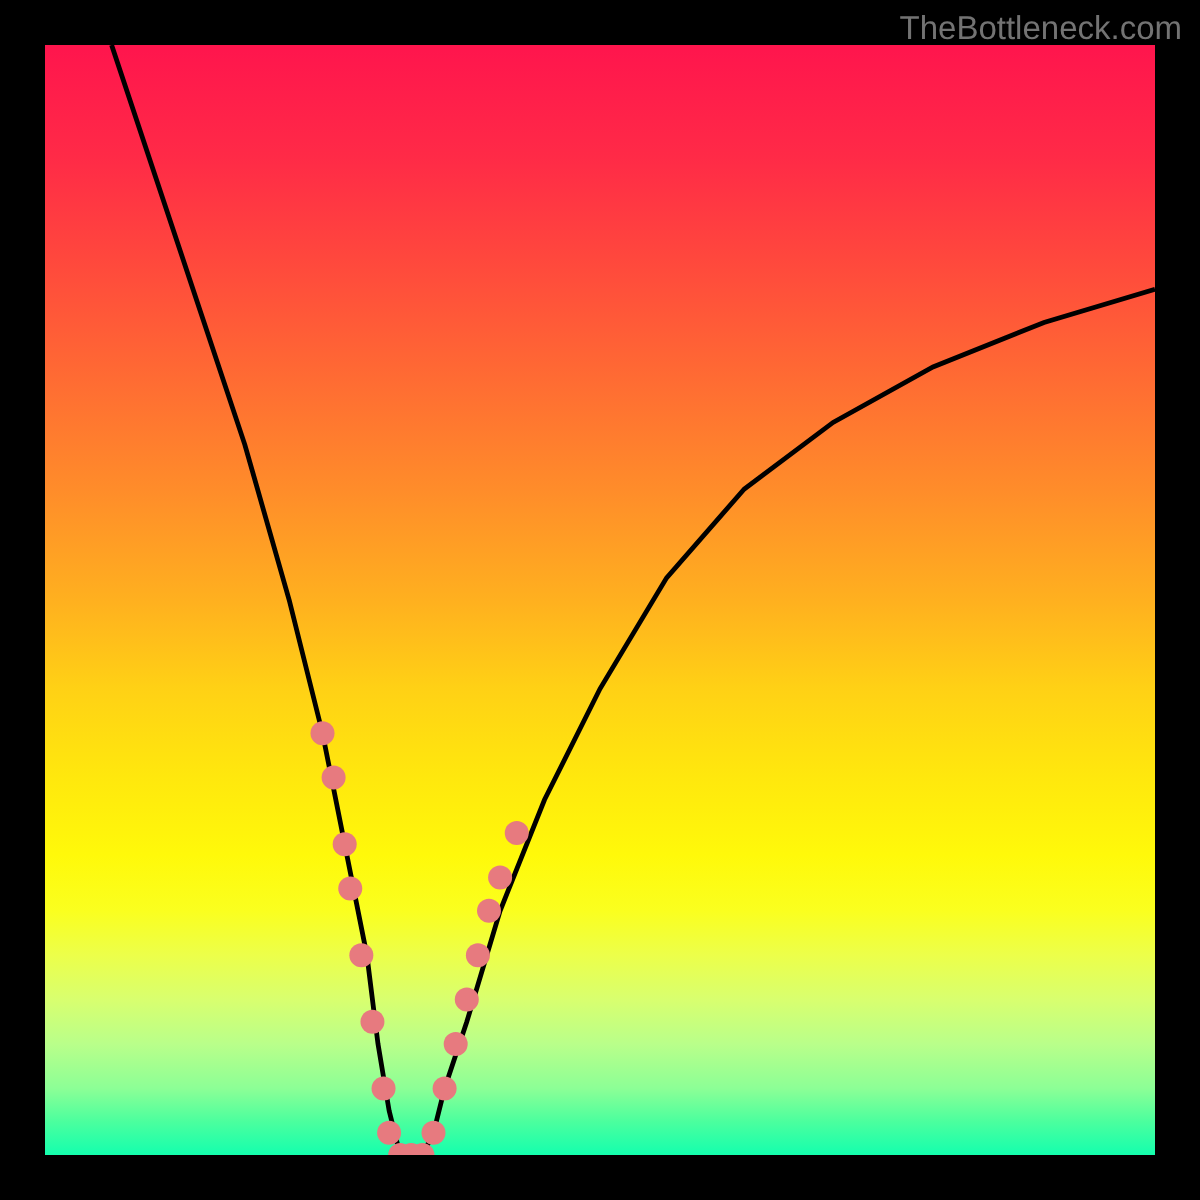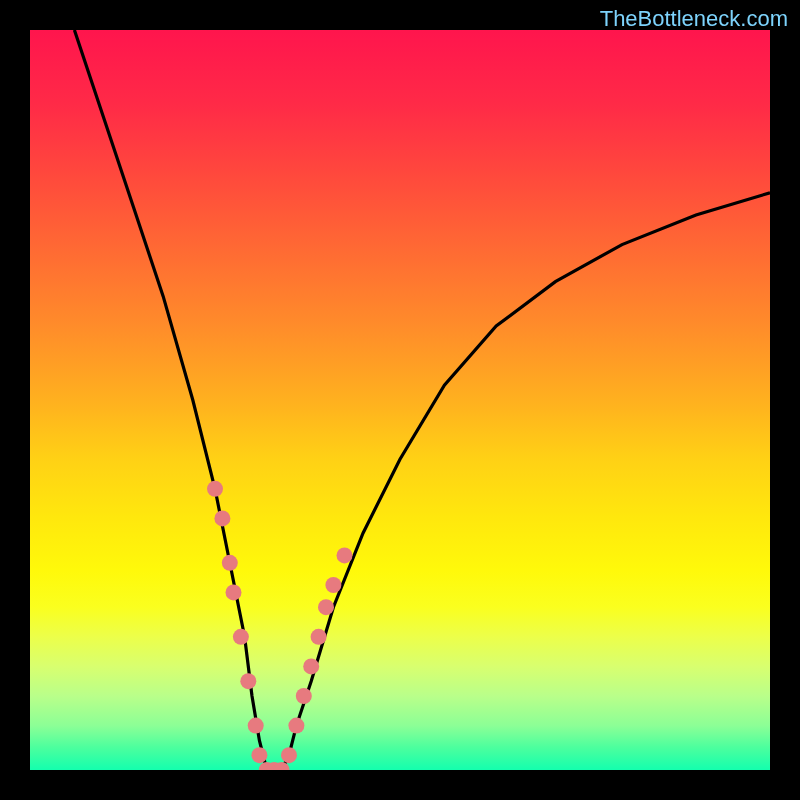--- a/index.html
+++ b/index.html
@@ -8,21 +8,21 @@
     height: 800px;
     background: #000;
     position: relative;
     font-family: Arial, sans-serif;
     overflow: hidden;
   }
   .watermark {
     position: absolute;
     top: 6px;
     right: 12px;
-    color: #7dd3fc;
+    color: #737373;
     font-size: 22px;
     font-weight: 500;
     z-index: 10;
   }
   .plot-area {
     position: absolute;
     top: 30px;
     left: 30px;
     width: 740px;
     height: 740px;

